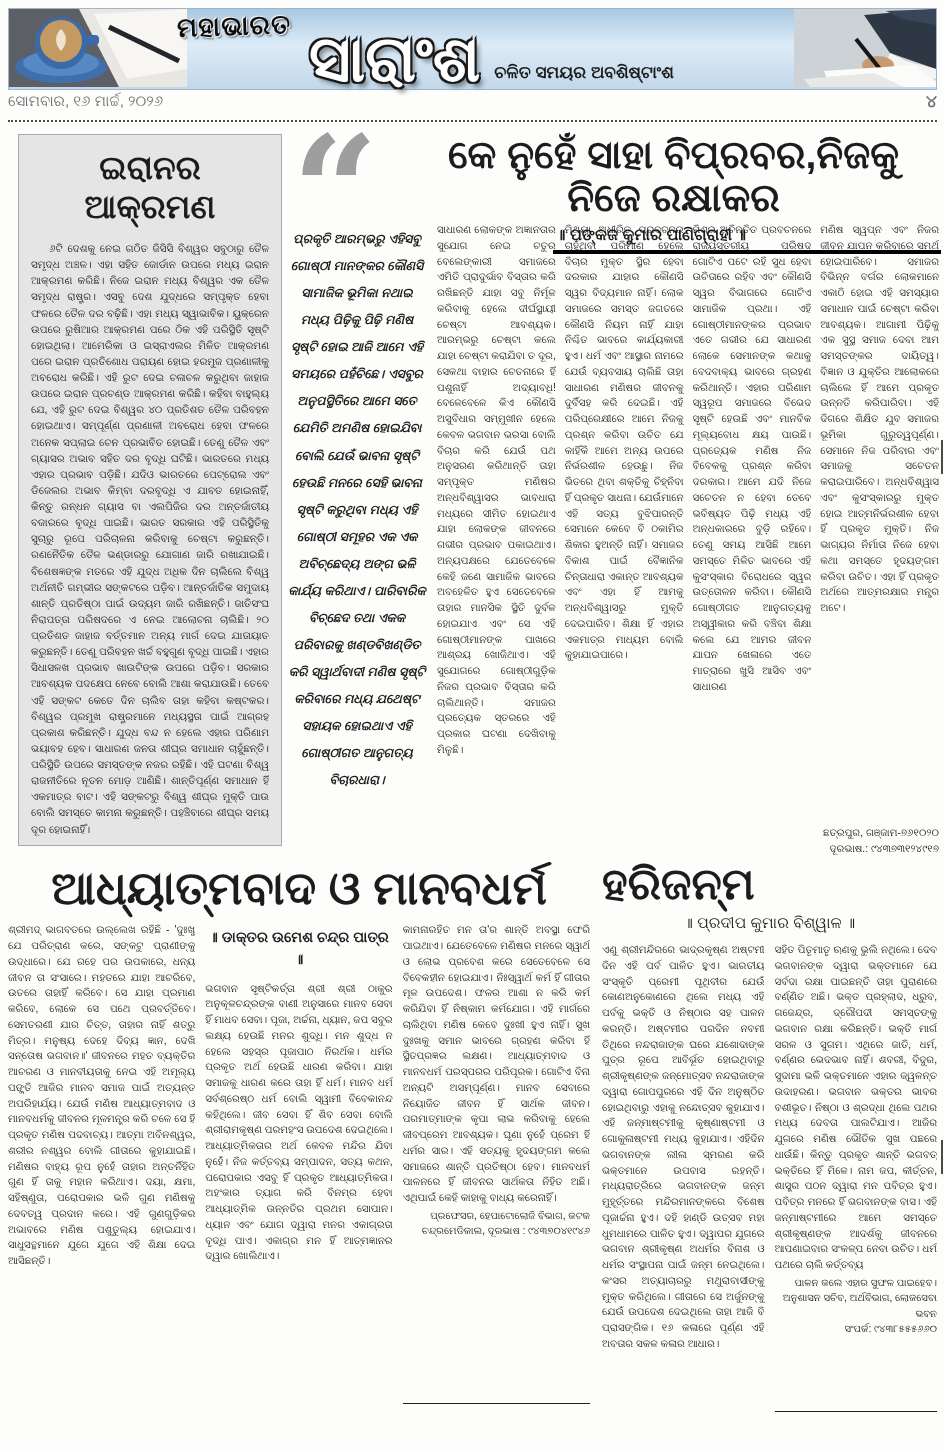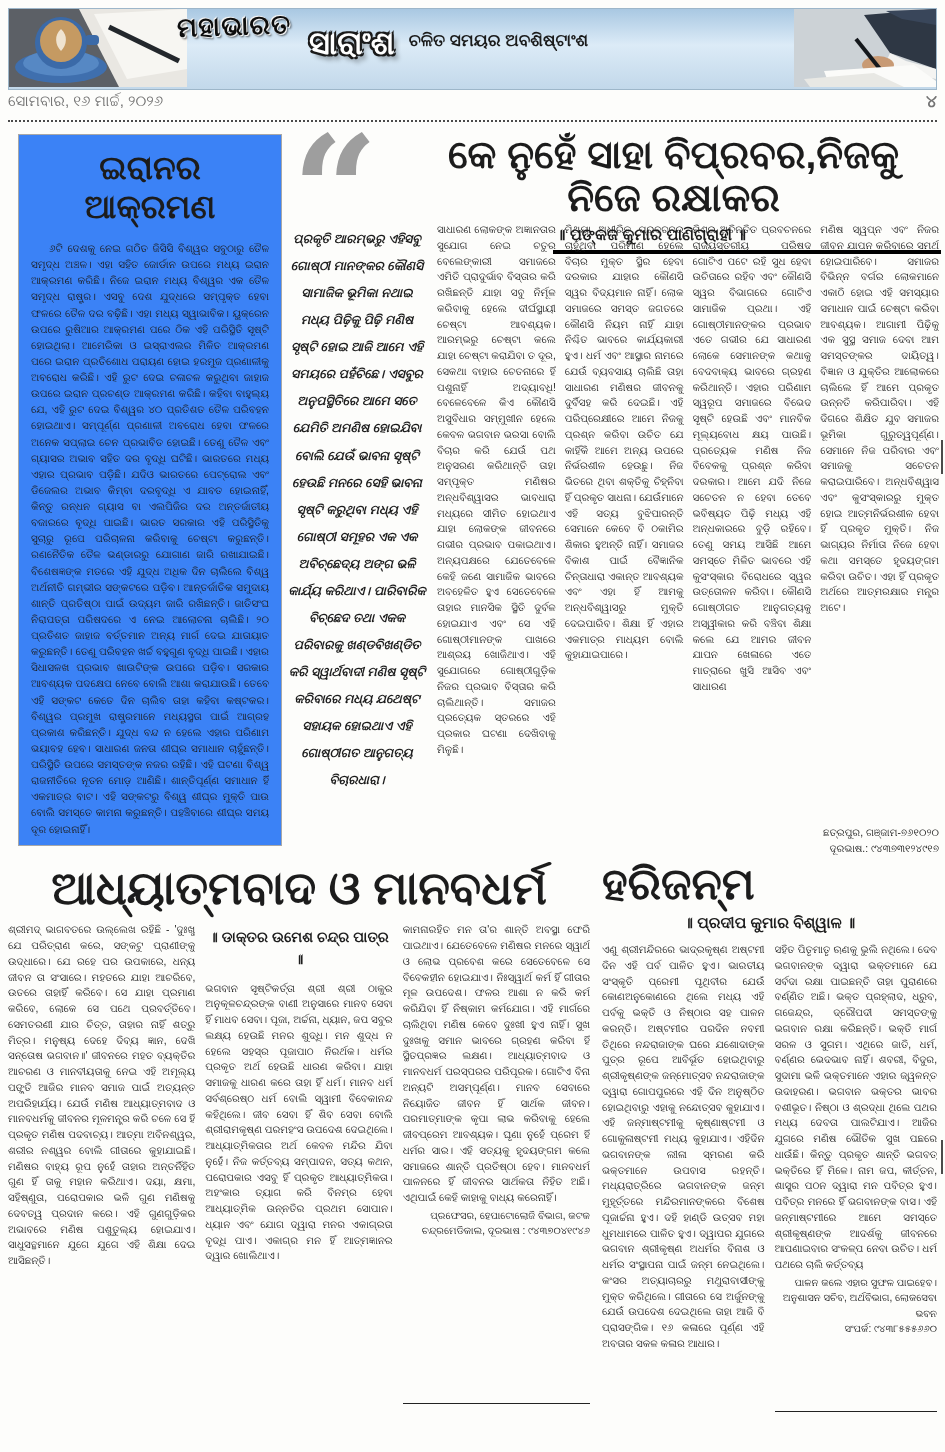--- a/index.html
+++ b/index.html
@@ -9,34 +9,34 @@
   
   .banner{position:absolute;left:8px;top:8px;right:8px;height:80px;
           background:linear-gradient(180deg,#a9c8e2 0%,#dcebf7 45%,#c2d8ea 100%);
           border:1px solid #9db6c9;}
   .photo-left{position:absolute;left:0;top:0;width:178px;height:78px;overflow:hidden;}
   .photo-right{position:absolute;right:0;top:0;width:142px;height:78px;overflow:hidden;}
   .masthead-logo{position:absolute;left:168px;top:2px;font-size:27px;font-weight:800;
           color:#0d0d0d;letter-spacing:1px;transform:rotate(-2deg);
           text-shadow:1px 1px 0 #f2f2f2,-1px -1px 0 #f2f2f2,2px 2px 2px rgba(0,0,0,.55);}
   .banner-center{position:absolute;left:300px;top:18px;width:460px;display:flex;align-items:flex-end;gap:14px;}
-  .banner-title{font-size:32px;line-height:1;font-weight:bold;color:#ffffff;
+  .banner-title{font-size:64px;line-height:1;font-weight:bold;color:#ffffff;
           text-shadow:-2px -2px 0 #1a1a1a,2px -2px 0 #1a1a1a,-2px 2px 0 #1a1a1a,2px 2px 0 #1a1a1a,4px 5px 5px rgba(0,0,0,.45);}
   .banner-subtitle{font-size:17px;font-weight:bold;color:#1b1b1b;padding-bottom:8px;white-space:nowrap;}
 
   
   .dateline{position:absolute;left:8px;top:92px;right:8px;height:24px;
             display:flex;justify-content:space-between;align-items:flex-start;
             font-size:15px;color:#737373;}
   .page-number{font-size:17px;font-weight:bold;}
   .dotted-rule{position:absolute;left:8px;top:120px;right:8px;border-top:2px dotted #4a4a4a;}
 
   
   .iran-box{position:absolute;left:18px;top:134px;width:264px;height:712px;
-            border:1px solid #a8a8a8;background:#3b82f6;padding:10px 12px;box-sizing:border-box;}
+            border:1px solid #a8a8a8;background:#e5e5e5;padding:10px 12px;box-sizing:border-box;}
   .iran-headline{font-size:33px;font-weight:bold;text-align:center;margin:4px 0 14px;}
   .iran-body{font-size:10.4px;line-height:1.55;text-align:justify;height:618px;overflow:hidden;
              text-indent:18px;}
 
   .main-article{position:absolute;left:286px;top:126px;right:4px;height:736px;}
   .quote-mark{position:absolute;left:6px;top:4px;font-family:"DejaVu Serif",serif;
               font-size:150px;line-height:.8;color:#9e9e9e;font-weight:bold;}
   .main-headline{margin:8px 0 0 120px;font-size:39px;font-weight:bold;text-align:center;line-height:1.1;}
   .main-byline{margin:6px 0 0 270px;text-align:left;font-size:16px;font-weight:bold;}
   .byline-bar{margin:6px 0 0 auto;width:388px;height:4px;background:#000;}
@@ -53,21 +53,21 @@
   .spiritual{position:absolute;left:0;top:0;width:582px;height:100%;}
   .sp-headline{font-size:46px;font-weight:bold;text-align:center;line-height:1.05;margin:2px 0 10px;}
   .sp-cols{display:flex;gap:10px;height:482px;}
   .sp-col{flex:1;font-size:10.3px;line-height:1.53;text-align:justify;overflow:hidden;}
   .sp-col.mid .inner-byline{font-size:14.5px;font-weight:bold;text-align:center;padding:4px 0 10px;}
   .sp-col.last{display:flex;flex-direction:column;border-bottom:1.5px solid #222;}
   .sp-footer{font-size:10px;line-height:1.5;text-align:right;padding:2px 0 3px;}
 
   .harijan{position:absolute;left:594px;top:0;right:0;height:100%;}
   .hj-headline{font-size:44px;font-weight:bold;text-align:left;line-height:1;margin:0 0 8px;}
-  .hj-byline{font-size:15.5px;font-weight:bold;text-align:center;margin-bottom:10px;}
+  .hj-byline{font-size:15.5px;font-weight:normal;text-align:center;margin-bottom:10px;}
   .hj-cols{display:flex;gap:10px;height:470px;}
   .hj-col{flex:1;font-size:10.3px;line-height:1.53;text-align:justify;overflow:hidden;}
   .hj-col.last{display:flex;flex-direction:column;border-bottom:1.5px solid #222;}
   .hj-footer{font-size:10px;line-height:1.55;text-align:right;padding:2px 0 4px;}
 
   .edge-mark{position:absolute;right:2px;width:2.5px;height:34px;background:#4a4a4a;}
   .edge-mark.m1{top:440px;}
   .edge-mark.m2{top:1140px;}
 </style>
 </head>

